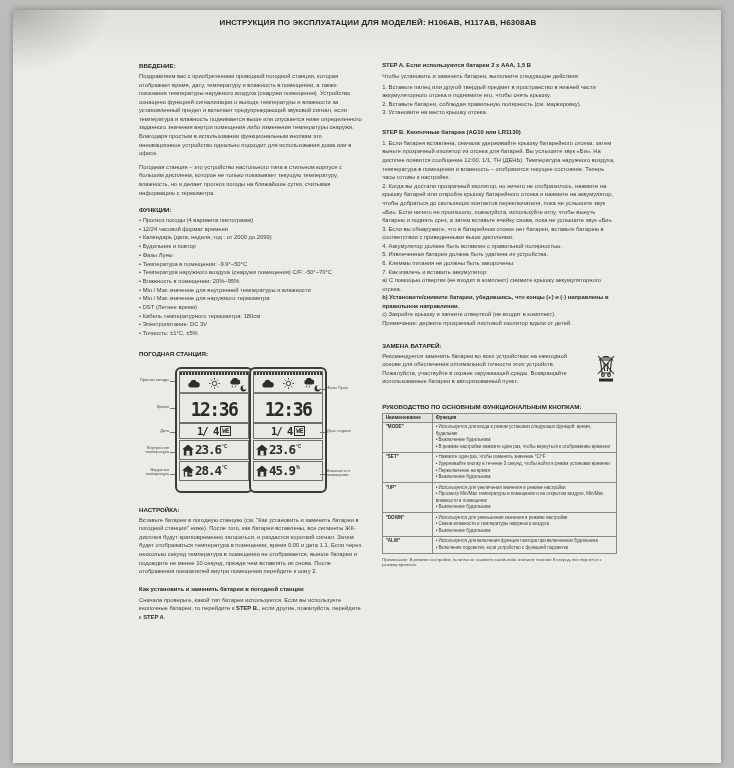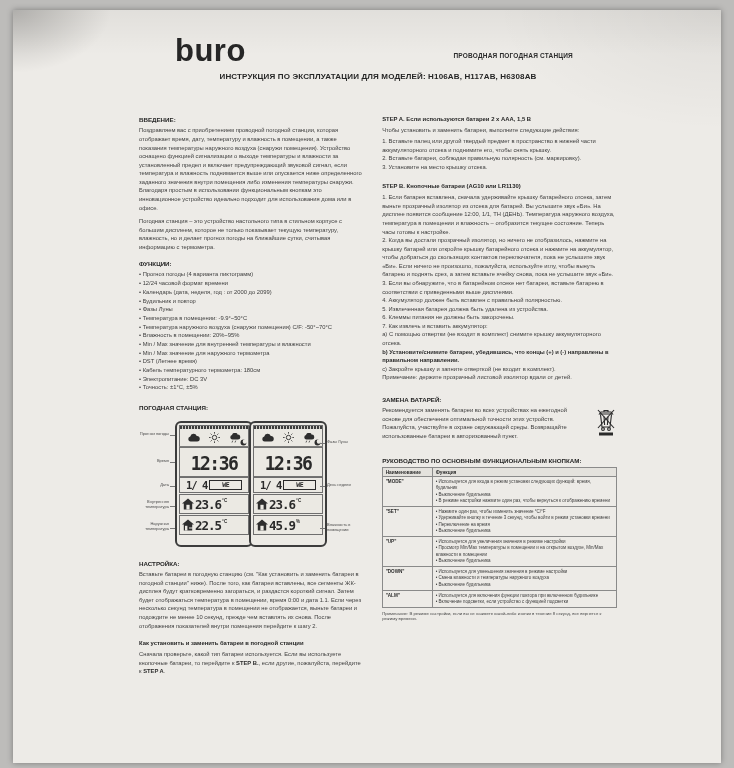--- a/index.html
+++ b/index.html
@@ -52,21 +52,21 @@
   .wx{height:22px;}
   .wxbar{height:3px;background:#3c3c3c;
     background-image:repeating-linear-gradient(90deg,#3c3c3c 0 2px,#cfcdc7 2px 3px);}
   .wxicons{display:flex;justify-content:space-around;align-items:center;height:17px;padding:0 2px;}
   .moonwrap{position:absolute;right:1px;bottom:0;}
   .time{height:28px;display:flex;align-items:center;justify-content:center;
     font-family:"DejaVu Sans Mono",monospace;font-weight:bold;font-size:18px;
     letter-spacing:-1.5px;color:#2a2a2a;transform:scaleY(1.08);}
   .daterow{height:16px;display:flex;align-items:center;justify-content:center;gap:2px;}
   .datestr{font-family:"DejaVu Sans Mono",monospace;font-weight:bold;font-size:10.5px;color:#2a2a2a;letter-spacing:-1px;text-align:center;}
-  .wd{font-size:6.5px;font-weight:bold;border:1px solid #2a2a2a;padding:0 12px;color:#2a2a2a;
+  .wd{font-size:6.5px;font-weight:bold;border:1px solid #2a2a2a;padding:0 1px;color:#2a2a2a;
     font-family:"DejaVu Sans Mono",monospace;letter-spacing:-.5px;}
   .trow{height:20px;display:flex;align-items:center;padding:0 2px;gap:1px;}
   .num{font-family:"DejaVu Sans Mono",monospace;font-weight:bold;font-size:12.5px;color:#2a2a2a;letter-spacing:-1px;}
   .unit{font-size:4.5px;font-weight:bold;color:#2a2a2a;align-self:flex-start;margin-top:3px;}
   .lbl{position:absolute;font-size:4px;line-height:1.15;color:#4a4a4a;}
   .lbl.l{left:0;width:30px;text-align:right;}
   .lbl.r{left:188px;width:40px;text-align:left;}
   .cl{position:absolute;height:1px;background:#777;}
   
   .weee-row{display:flex;gap:8px;align-items:flex-start;}
@@ -80,24 +80,20 @@
   td.bfunc div::before{content:"• ";}
   .tbl-note{font-size:4.3px;color:#4a4a4a;margin-top:3px;}
   svg{display:block;}
 </style>
 </head>
 <body>
 
 <div class="page">
   <div class="content">
 
-    <div class="header">
-      <div class="logo">buro</div>
-      <div class="hdr-right">ПРОВОДНАЯ ПОГОДНАЯ СТАНЦИЯ</div>
-    </div>
 
     <div class="title">ИНСТРУКЦИЯ ПО ЭКСПЛУАТАЦИИ ДЛЯ МОДЕЛЕЙ: H106AB, H117AB, H6308AB</div>
 
     <div class="cols">
 
       <div class="col-l">
 
         <div class="sec-h">ВВЕДЕНИЕ:</div>
         <p>Поздравляем вас с приобретением проводной погодной станции, которая отображает время, дату, температуру и влажность в помещении, а также показания температуры наружного воздуха (снаружи помещения). Устройство оснащено функцией сигнализации о выходе температуры и влажности за установленный предел и включает предупреждающий звуковой сигнал, если температура и влажность поднимается выше или опускается ниже определенного заданного значения внутри помещения либо изменения температуры снаружи. Благодаря простым в использовании функциональным кнопкам это инновационное устройство идеально подходит для использования дома или в офисе.</p>
         <p>Погодная станция – это устройство настольного типа в стильном корпусе с большим дисплеем, которое не только показывает текущую температуру, влажность, но и делает прогноз погоды на ближайшие сутки, считывая информацию с термометра.</p>
@@ -180,21 +176,21 @@
                 </svg>
               <span class="num">23.6</span>
               <span class="unit">°C</span>
             </div>
             <div class="row trow">
               <svg width="12" height="12" viewBox="0 0 12 12">
                   <path d="M6 .5 L12 5.5 H10.2 V11.5 H1.8 V5.5 H0 Z" fill="#2e2e2e"></path>
                   <rect x="3" y="6.8" width="2.4" height="4.7" fill="#ebe9e3"></rect>
                   <line x1="7" y1="9" x2="11" y2="9" stroke="#ebe9e3" stroke-width="1"></line>
                 </svg>
-              <span class="num">22.5</span>
+              <span class="num">28.4</span>
               <span class="unit">°C</span>
             </div>
           </div>
 
           <div class="lcd" style="left:110px">
             <div class="row wx">
               <div class="wxbar"></div>
               <div class="wxicons">
                 <svg width="13" height="9" viewBox="0 0 16 11">
                     <path d="M4.5 10.5 a3.2 3.2 0 0 1 -.5-6.3 A4.2 4.2 0 0 1 12 3.6 a3.1 3.1 0 0 1 .5 6.9 z" fill="#2e2e2e"></path>

